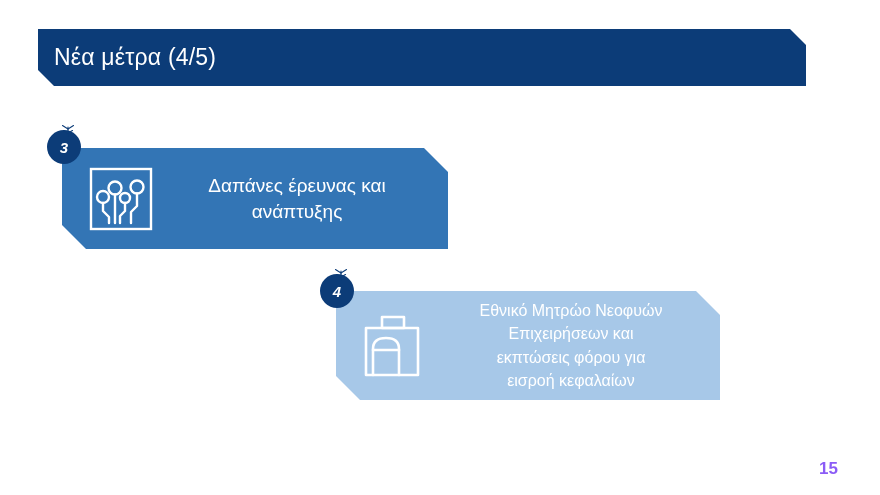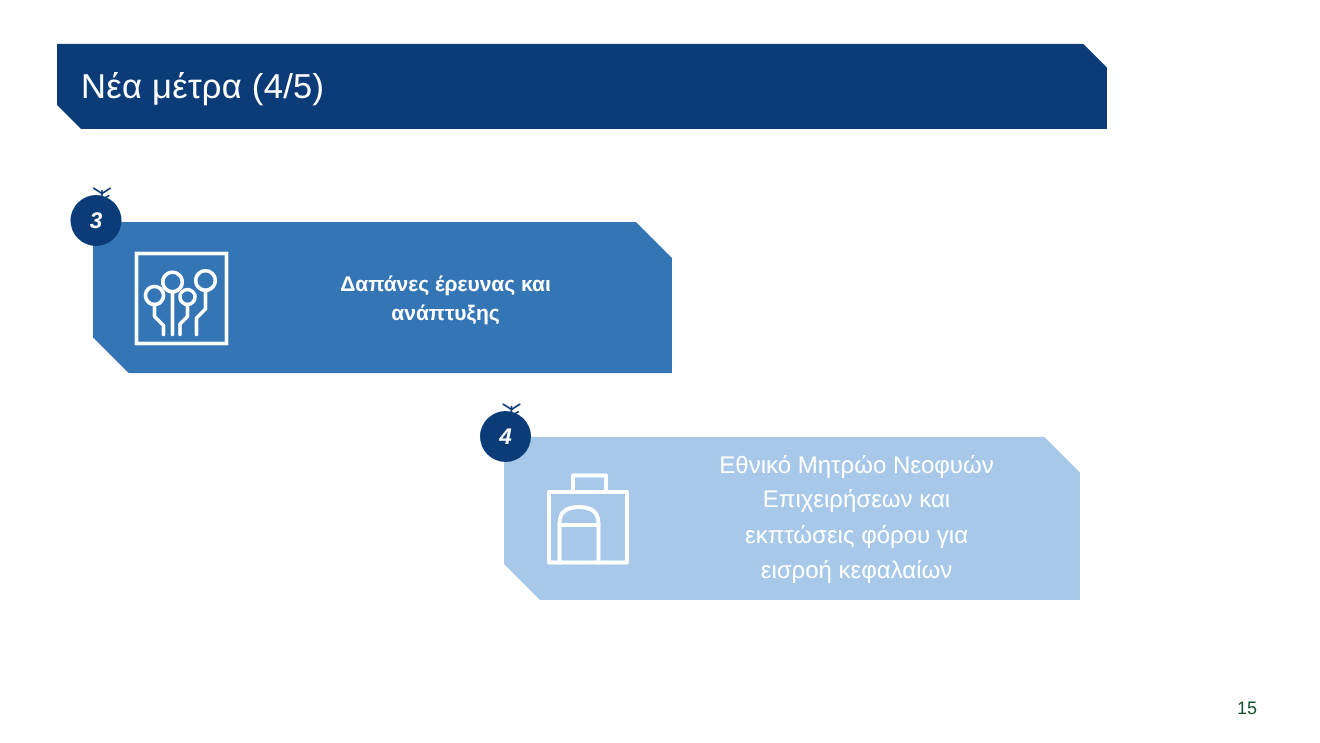--- a/index.html
+++ b/index.html
@@ -18,21 +18,21 @@
     height: 495px;
     background: #ffffff;
     overflow: hidden;
   }
 
   
   .title-bar {
     position: absolute;
     left: 38px;
     top: 29px;
-    width: 700px;
+    width: 768px;
     height: 57px;
     background: var(--navy, #0c3c78);
     -webkit-clip-path: polygon(0 0, calc(100% - 16px) 0, 100% 16px, 100% 100%, 16px 100%, 0 calc(100% - 16px));
     clip-path: polygon(0 0, calc(100% - 16px) 0, 100% 16px, 100% 100%, 16px 100%, 0 calc(100% - 16px));
     display: flex;
     align-items: center;
   }
   .title-text {
     color: #ffffff;
     font-size: 23px;
@@ -77,22 +77,22 @@
 
   .card-text {
     flex: 1 1 auto;
     text-align: center;
     color: #ffffff;
     line-height: 1.33;
     padding-right: 16px;
     white-space: pre-line;
   }
   .card-1 .card-text {
-    font-size: 14px;
-    font-weight: 700;
+    font-size: 19px;
+    font-weight: 400;
     padding-right: 34px;
   }
   .card-2 .card-text {
     font-size: 16px;
     font-weight: 400;
     padding-right: 26px;
     line-height: 1.46;
   }
 
   
@@ -121,23 +121,23 @@
     width: 18px;
     height: 14px;
     pointer-events: none;
   }
 
   
   .page-number {
     position: absolute;
     right: 42px;
     bottom: 16px;
-    font-size: 12px;
-    font-weight: 400;
-    color: #14532d;
+    font-size: 17px;
+    font-weight: 700;
+    color: #8b5cf6;
   }
 </style>
 </head>
 <body>
 
 <div class="slide">
 
   <div class="title-bar">
     <span class="title-text">Νέα μέτρα (4/5)</span>
   </div>

